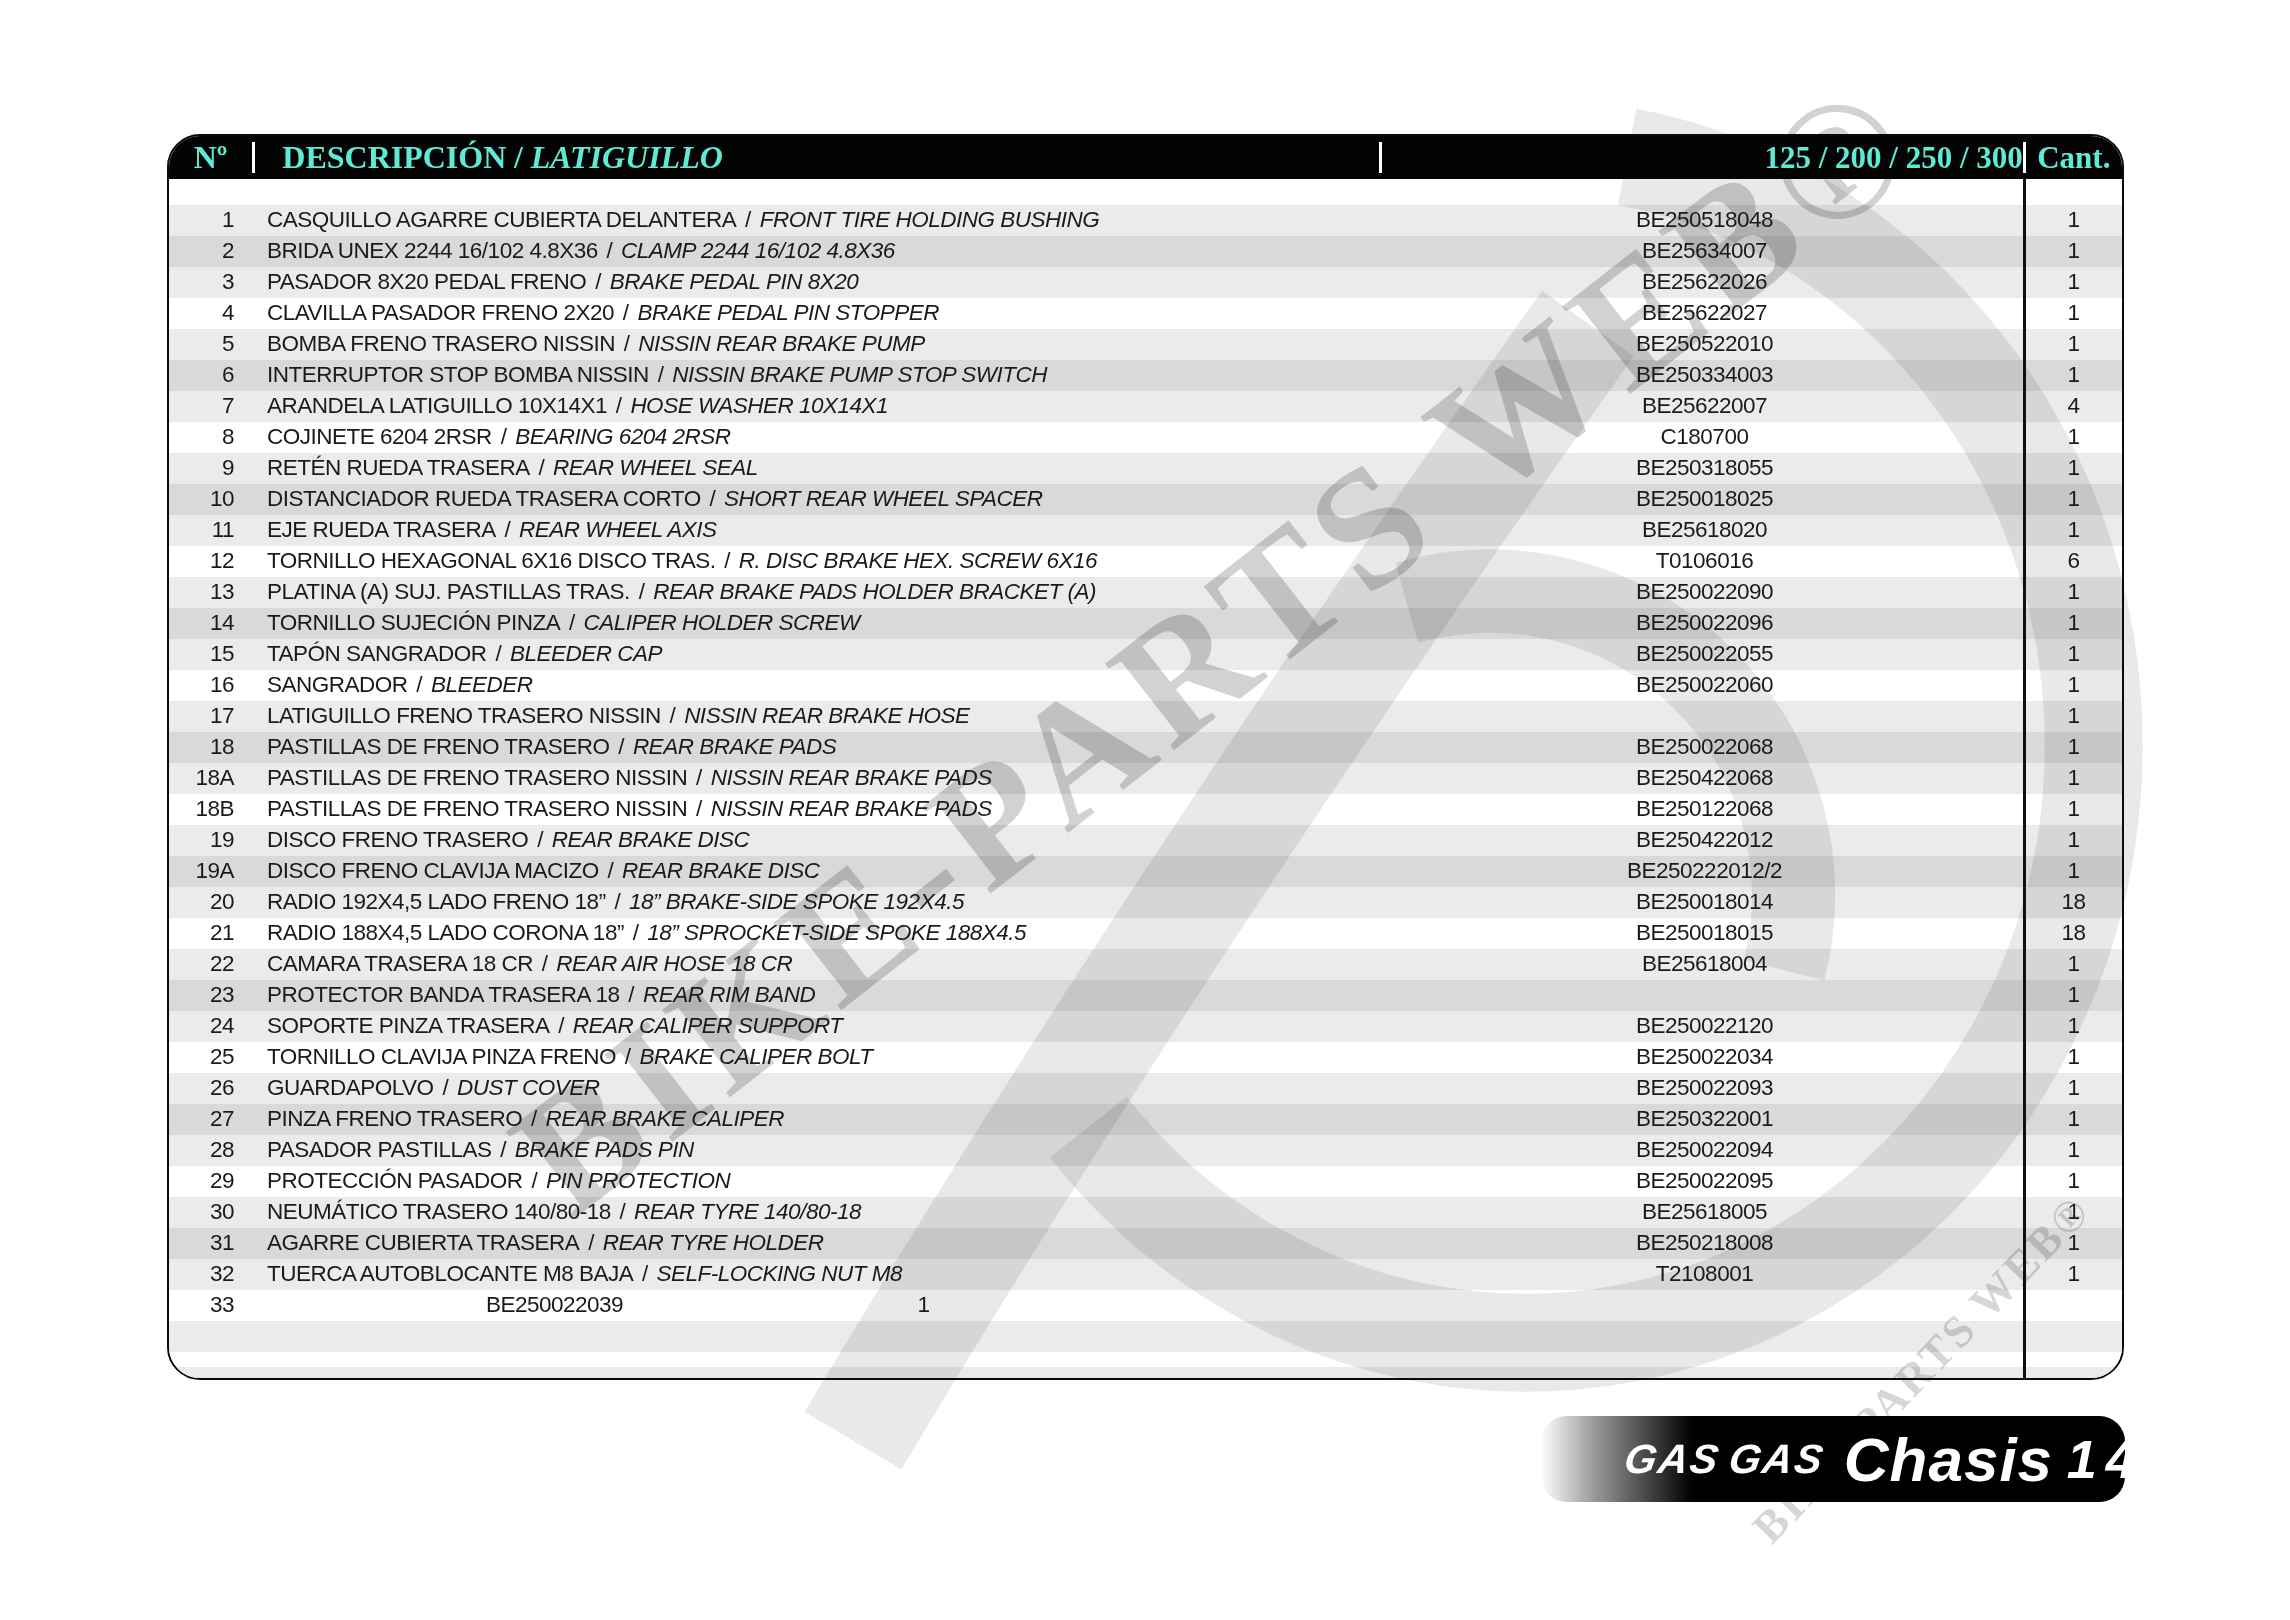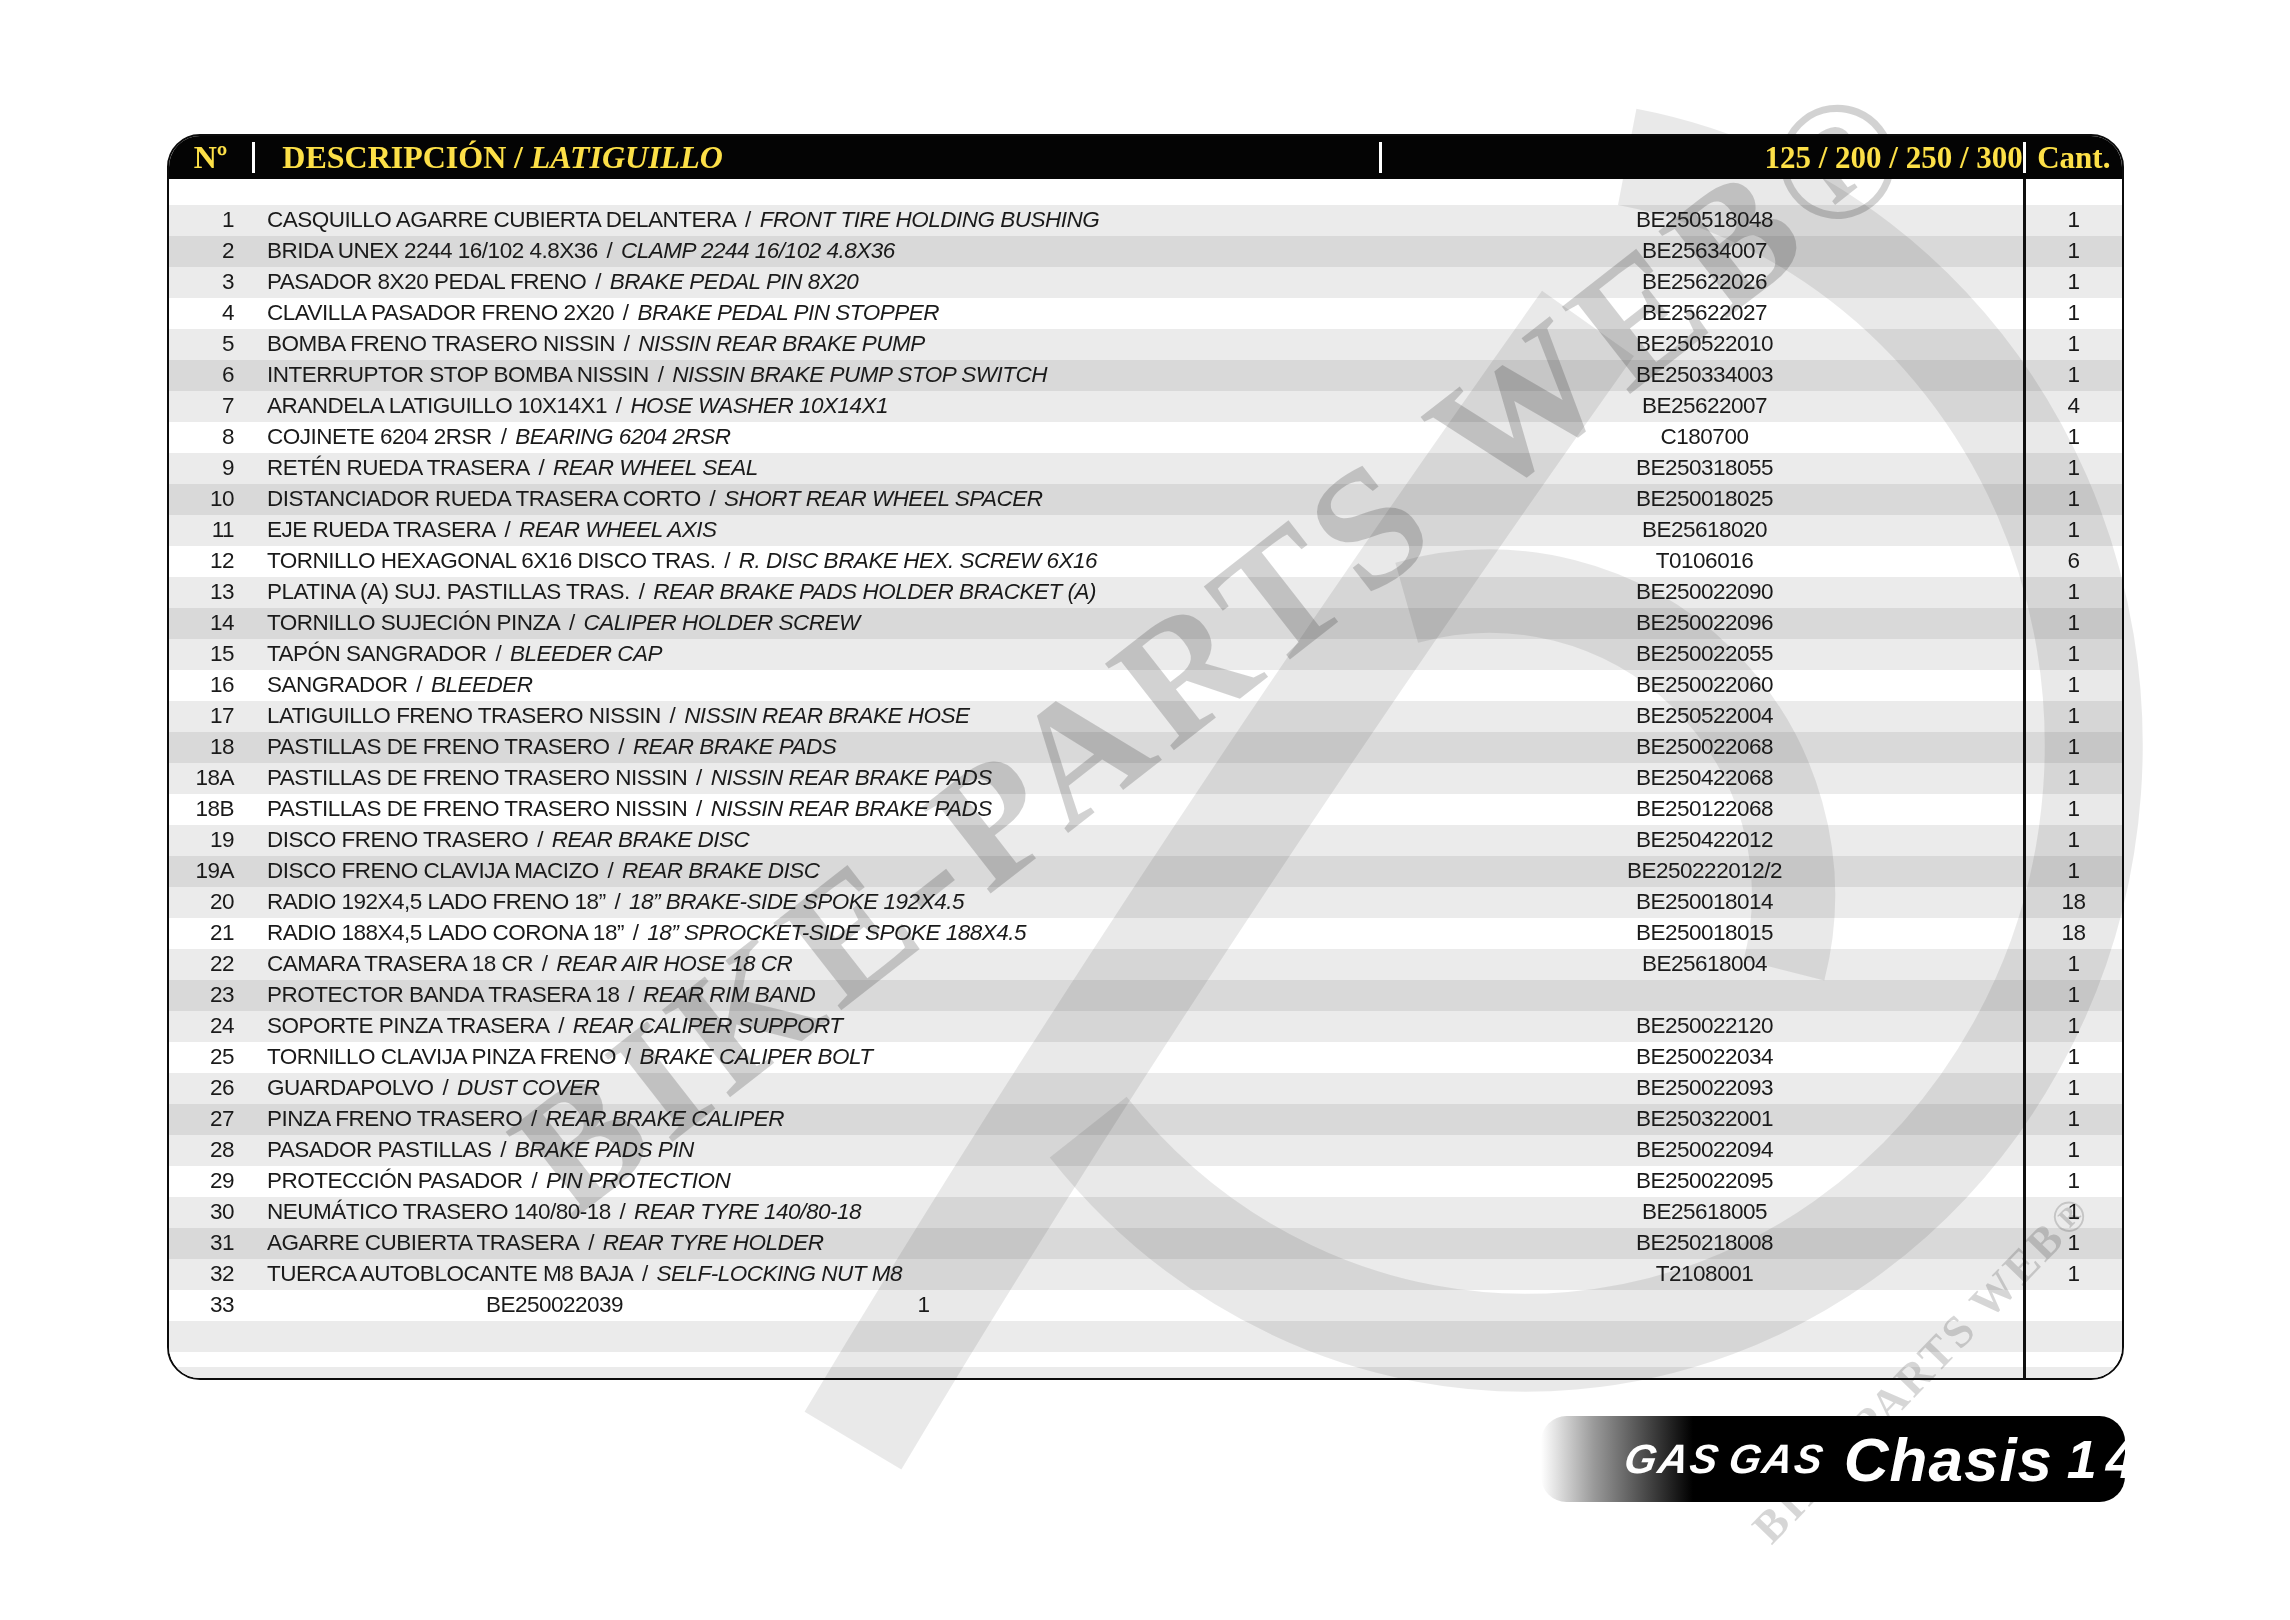--- a/index.html
+++ b/index.html
@@ -33,21 +33,21 @@
   
   .ptable{
     position:absolute;left:167px;top:134px;
     width:1957px;height:1246px;
     border:2.9px solid #0b0b0b;border-radius:33px;
     overflow:hidden;box-sizing:border-box;
     background:transparent;
   }
   .thead{
     position:relative;z-index:2;
-    height:43px;background:#040404;color:#fde047;
+    height:43px;background:#040404;color:#5eead4;
     display:flex;align-items:center;
     font-family:"Liberation Serif",serif;font-weight:bold;font-size:32px;
   }
   .h-no{width:83px;text-align:center;}
   .h-sep{width:2.9px;height:31px;background:#ffffff;flex:none;}
   .h-desc{width:1124px;padding-left:27.4px;box-sizing:border-box;white-space:nowrap;}
   .h-desc .it{font-style:italic;}
   .h-slash{margin:0 7.8px;}
   .h-models{width:641px;text-align:right;font-size:31px;}
   .h-qty{flex:1;text-align:center;font-size:31px;}
@@ -225,21 +225,20 @@
   </div>
         <div class="row bg-white">
     <span class="c-no t">16</span>
     <span class="c-desc"><span class="t es">SANGRADOR</span><span class="t slash">/</span><span class="t en">BLEEDER</span></span>
     <span class="c-part"><span class="t">BE250022060</span></span>
     <span class="c-qty"><span class="t">1</span></span>
   </div>
         <div class="row bg-light">
     <span class="c-no t">17</span>
     <span class="c-desc"><span class="t es">LATIGUILLO FRENO TRASERO NISSIN</span><span class="t slash">/</span><span class="t en">NISSIN REAR BRAKE HOSE</span></span>
-    <span class="c-part"><span class="t">BE250522004</span></span>
     <span class="c-qty"><span class="t">1</span></span>
   </div>
         <div class="row bg-dark">
     <span class="c-no t">18</span>
     <span class="c-desc"><span class="t es">PASTILLAS DE FRENO TRASERO</span><span class="t slash">/</span><span class="t en">REAR BRAKE PADS</span></span>
     <span class="c-part"><span class="t">BE250022068</span></span>
     <span class="c-qty"><span class="t">1</span></span>
   </div>
         <div class="row bg-light">
     <span class="c-no t">18A</span>

